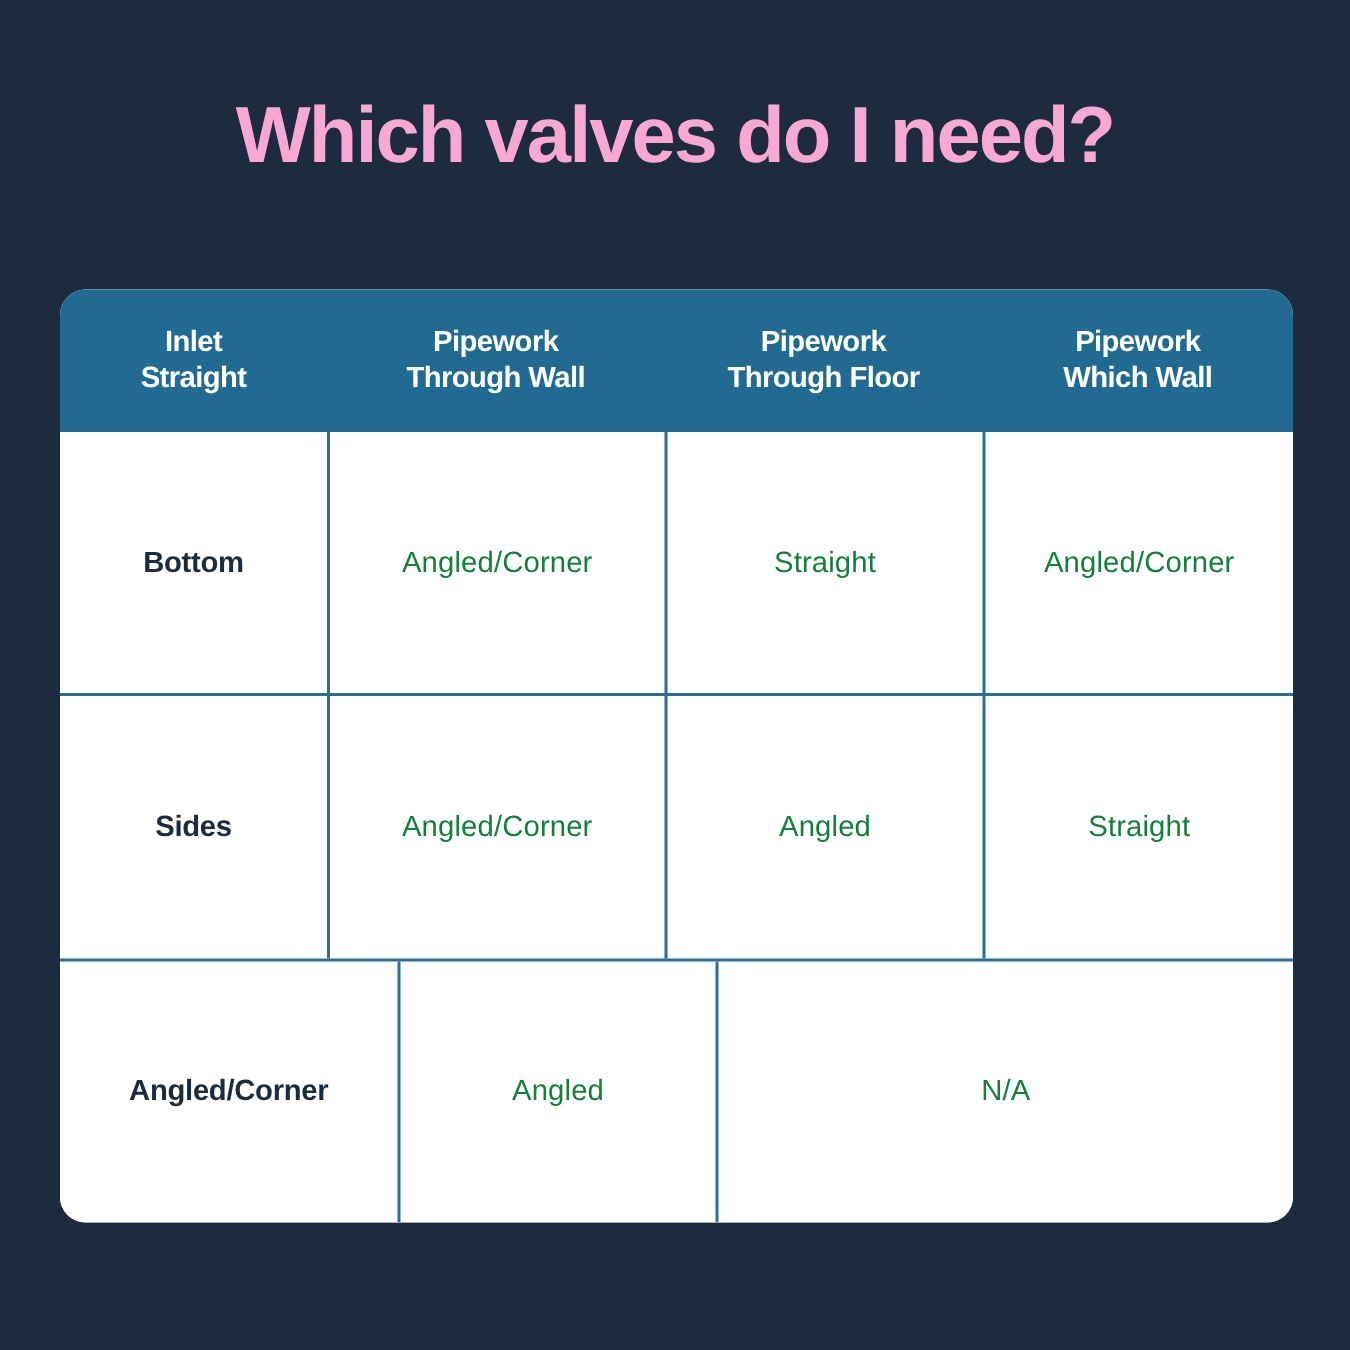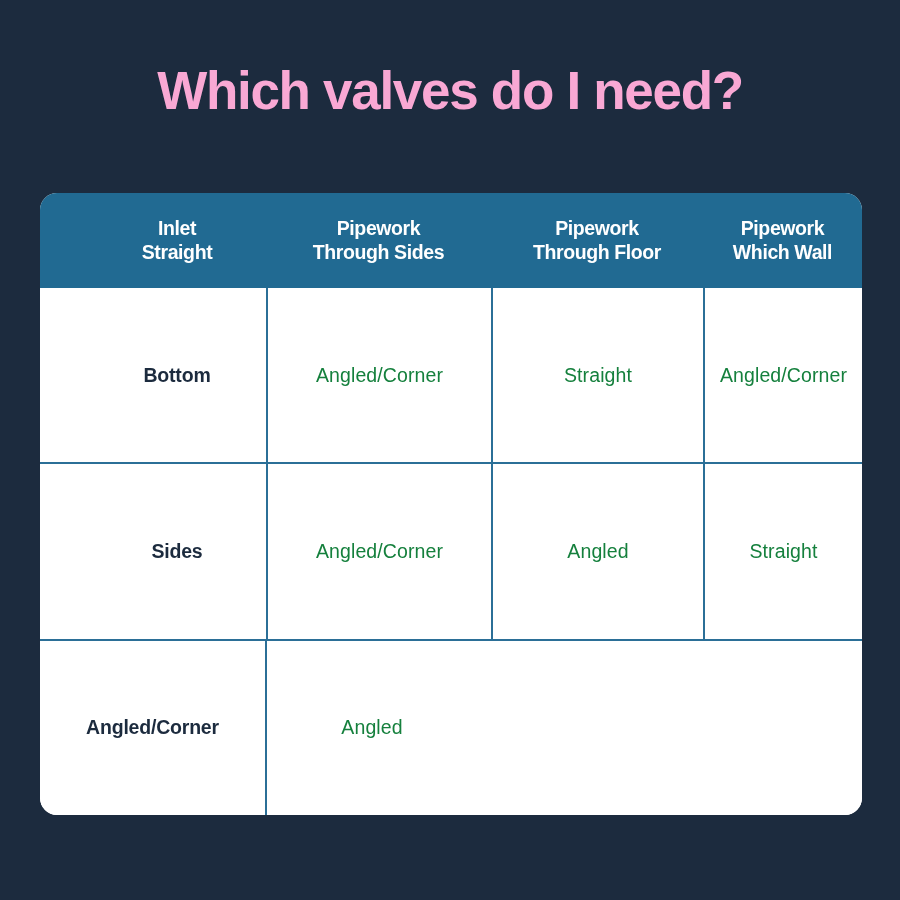--- a/index.html
+++ b/index.html
@@ -103,21 +103,21 @@
   }
   .td:first-child {
     border-left: none;
     color: #1c2b3e;
     font-weight: 700;
     font-size: 19.5px;
     letter-spacing: -0.2px;
   }
 
   
-  .col-0 { flex: 0 0 178px; margin-left: 48px; }
+  .col-0 { flex: 0 0 178px; }
   .col-1 { flex: 0 0 225px; }
   .col-2 { flex: 0 0 212px; }
   .col-3 { flex: 1 1 auto; }
 </style>
 </head>
 <body>
 
 <div class="page">
 
   <div class="title">Which valves do I need?</div>
@@ -127,21 +127,21 @@
     <div class="thead">
       <div class="th col-0">
         <span>
           <span>Inlet</span><br>
           <span>Straight</span>
         </span>
       </div>
       <div class="th col-1">
         <span>
           <span>Pipework</span><br>
-          <span>Through Sides</span>
+          <span>Through Wall</span>
         </span>
       </div>
       <div class="th col-2">
         <span>
           <span>Pipework</span><br>
           <span>Through Floor</span>
         </span>
       </div>
       <div class="th col-3">
         <span>
@@ -163,17 +163,18 @@
       <div class="tr">
         <div class="td col-0">Sides</div>
         <div class="td col-1">Angled/Corner</div>
         <div class="td col-2">Angled</div>
         <div class="td col-3">Straight</div>
       </div>
 
       <div class="tr">
         <div class="td col-1">Angled/Corner</div>
         <div class="td col-2">Angled</div>
+        <div class="td col-3">N/A</div>
       </div>
 
     </div>
   </div>
 </div>
 
 </body></html>

